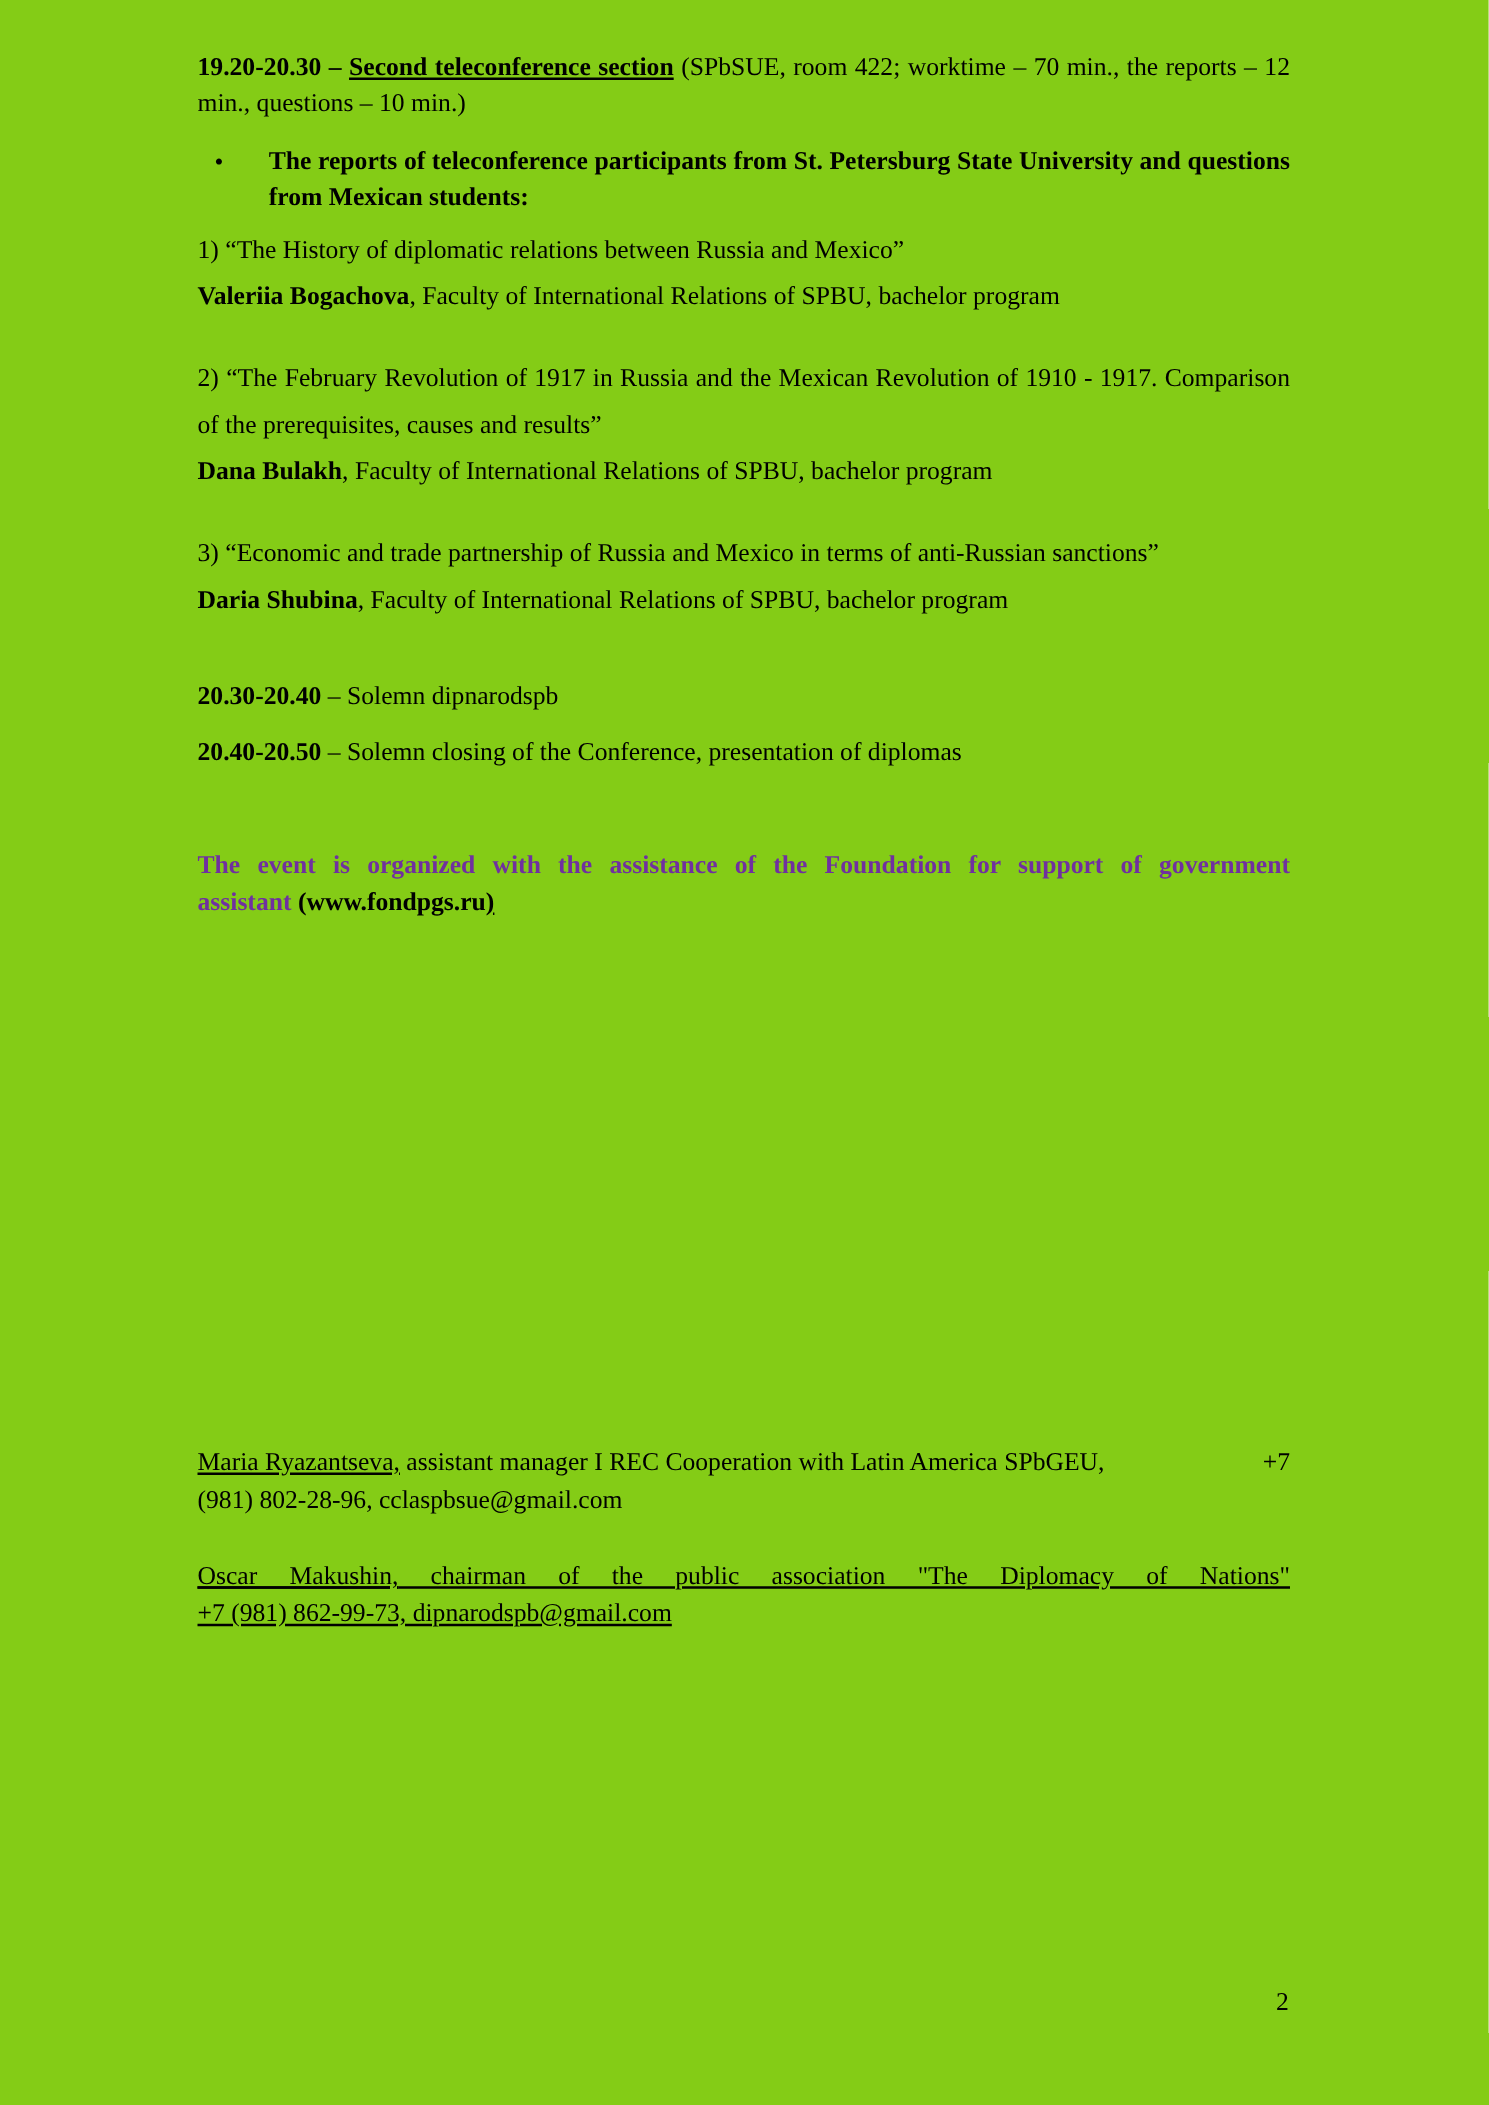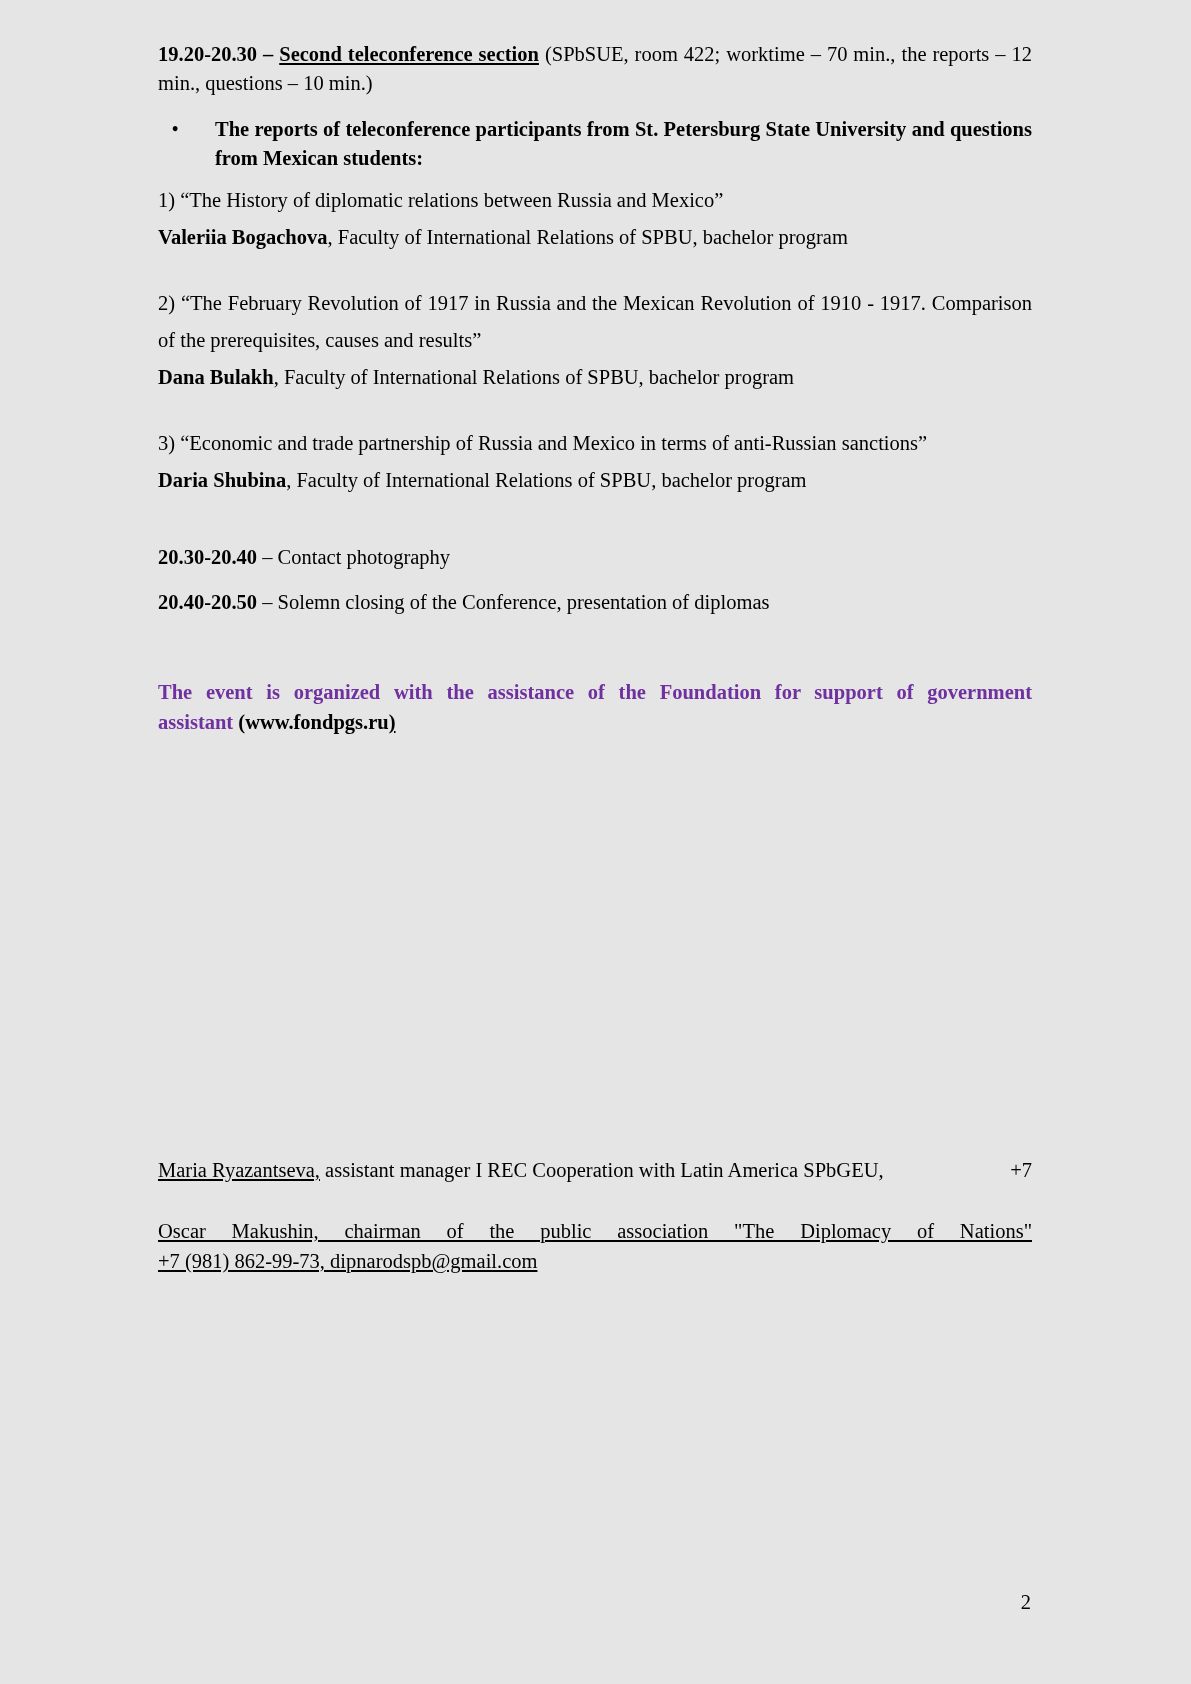--- a/index.html
+++ b/index.html
@@ -1,19 +1,19 @@
 <!DOCTYPE html>
 <html><head>
 <meta charset="utf-8">
 <style>
   html,body { margin:0; padding:0; background:#ffffff; }
   .page {
     position:relative;
     width:1191px; height:1684px;
-    background:#e5e5e5;
+    background:#84cc16;
     font-family:"Liberation Serif", serif;
     font-size:20.5px;
     color:#000000;
     overflow:hidden;
   }
   .content { position:absolute; left:158px; top:40px; width:874px; }
   p { margin:0; }
   .b { font-weight:bold; }
   .u { text-decoration:underline; }
 
@@ -70,40 +70,41 @@
       <p class="report-author"><span class="b">Dana Bulakh</span><span>, Faculty of International Relations of SPBU, bachelor program</span></p>
     </div>
 
     <div class="report">
       <p class="report-title">3) “Economic and trade partnership of Russia and Mexico in terms of anti-Russian sanctions”</p>
       <p class="report-author"><span class="b">Daria Shubina</span><span>, Faculty of International Relations of SPBU, bachelor program</span></p>
     </div>
 
 
     <p class="sched-1">
-      <span class="b">20.30-20.40</span><span> – Contact photography</span>
+      <span class="b">20.30-20.40</span><span> – Solemn dipnarodspb</span>
     </p>
     <p class="sched-2">
       <span class="b">20.40-20.50</span><span> – Solemn closing of the Conference, presentation of diplomas</span>
     </p>
 
     <div class="foundation">
       <p class="foundation-line1">The event is organized with the assistance of the Foundation for support of government</p>
       <p class="foundation-line2"><span>assistant</span><span class="fn-black"> (</span><span class="fn-black b">www.fondpgs.ru</span><span class="fn-black u">)</span></p>
     </div>
 
     <div class="spacer"></div>
 
     <div>
 
       <div>
         <div class="contact-para1-line1">
           <span><span class="u">Maria Ryazantseva,</span><span> assistant manager I REC Cooperation with Latin America SPbGEU,</span></span>
           <span>+7</span>
         </div>
+        <p class="contact-line">(981) 802-28-96, cclaspbsue@gmail.com</p>
       </div>
 
       <div class="contact-oscar">
         <p class="oscar-line1"><span class="u">Oscar Makushin,</span><span> chairman of the public association "The Diplomacy of Nations"</span></p>
         <p class="contact-line">+7 (981) 862-99-73, dipnarodspb@gmail.com</p>
       </div>
     </div>
 
   </div>
 

